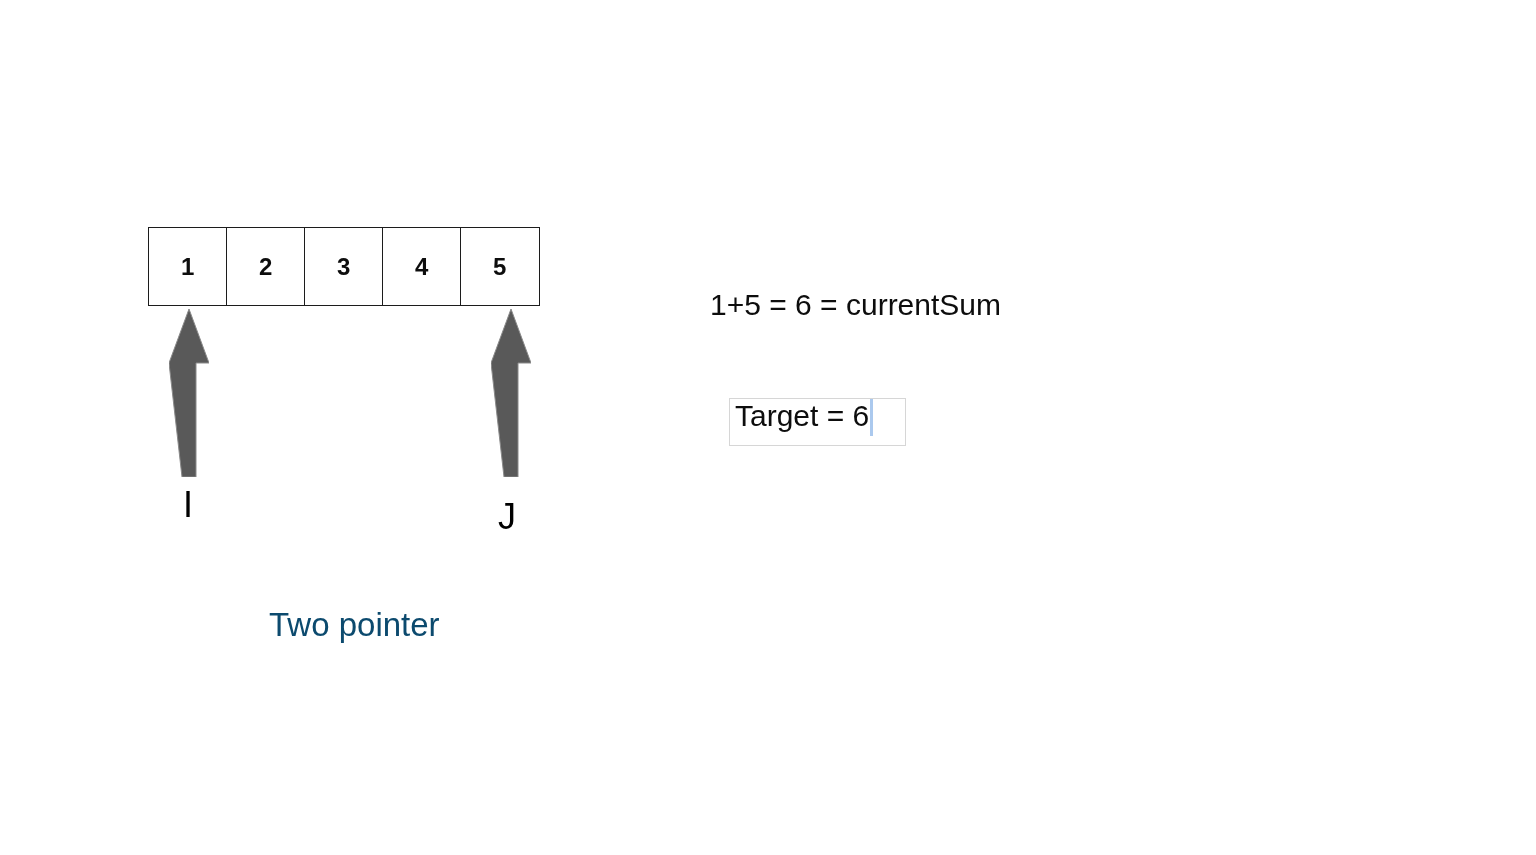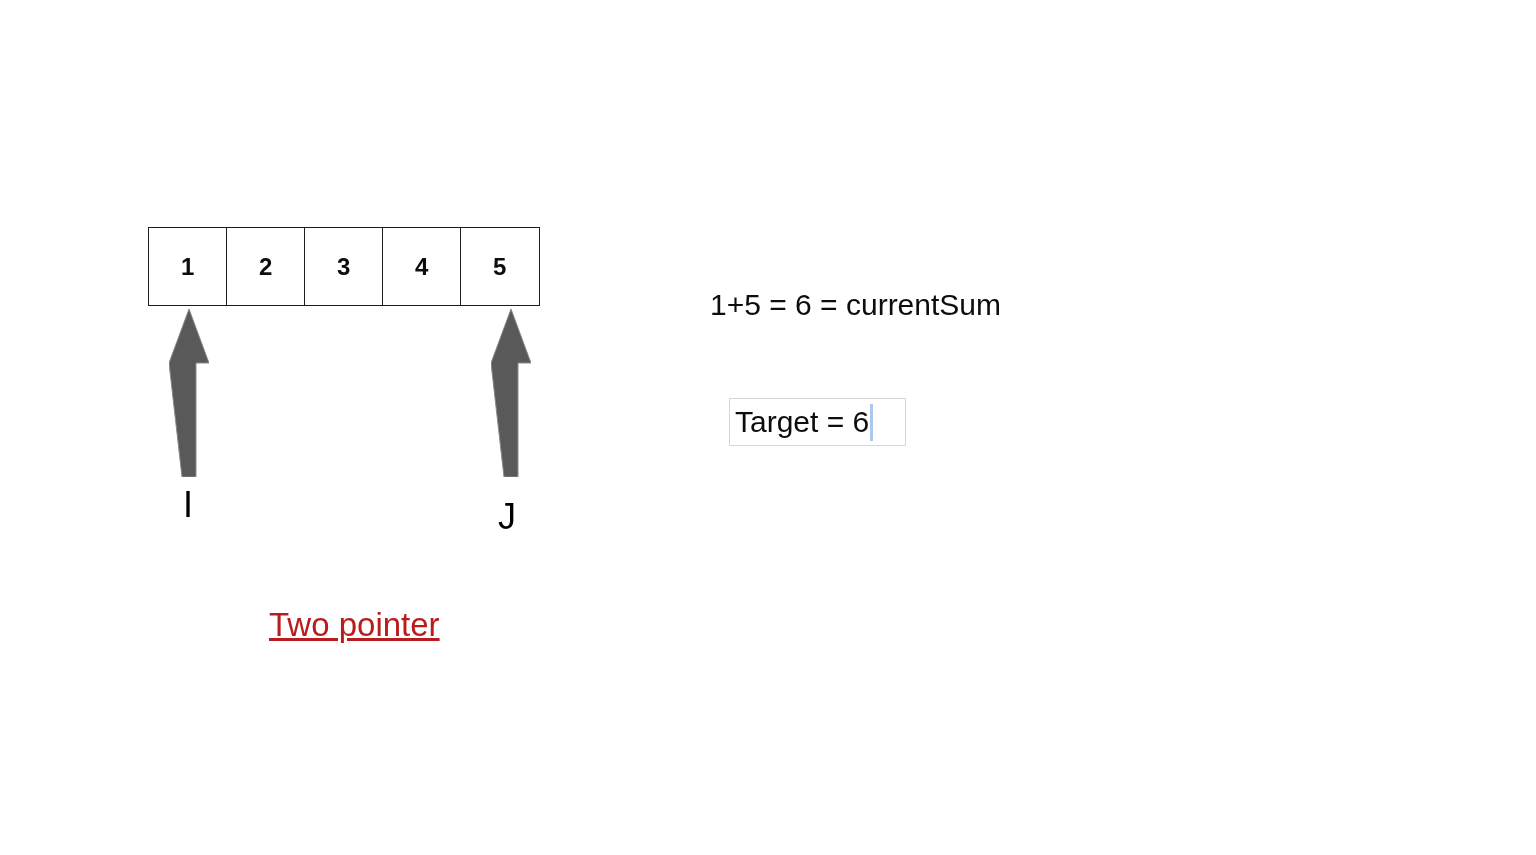--- a/index.html
+++ b/index.html
@@ -72,21 +72,20 @@
   
   .target-box {
     position: absolute;
     left: 729px;
     top: 398px;
     width: 177px;
     height: 48px;
     border: 1px solid #d6d6d6;
     background: #ffffff;
     display: flex;
-    align-items: center;
     padding-left: 5px;
     box-sizing: border-box;
   }
   .target-text {
     font-size: 30px;
     color: #0d0d0d;
     white-space: nowrap;
   }
   .caret {
     display: inline-block;
@@ -95,23 +94,22 @@
     margin-left: 1px;
     background: #abc9ee;
   }
 
   
   .caption {
     position: absolute;
     left: 269px;
     top: 606px;
     font-size: 33px;
-    color: #b91c1c;
+    color: #0c4a6e;
     white-space: nowrap;
-    text-decoration: underline;
   }
 </style>
 </head>
 <body>
 
 <div class="canvas">
 
   <div class="array" id="array-row">
       <div class="cell">1</div>
       <div class="cell">2</div>

